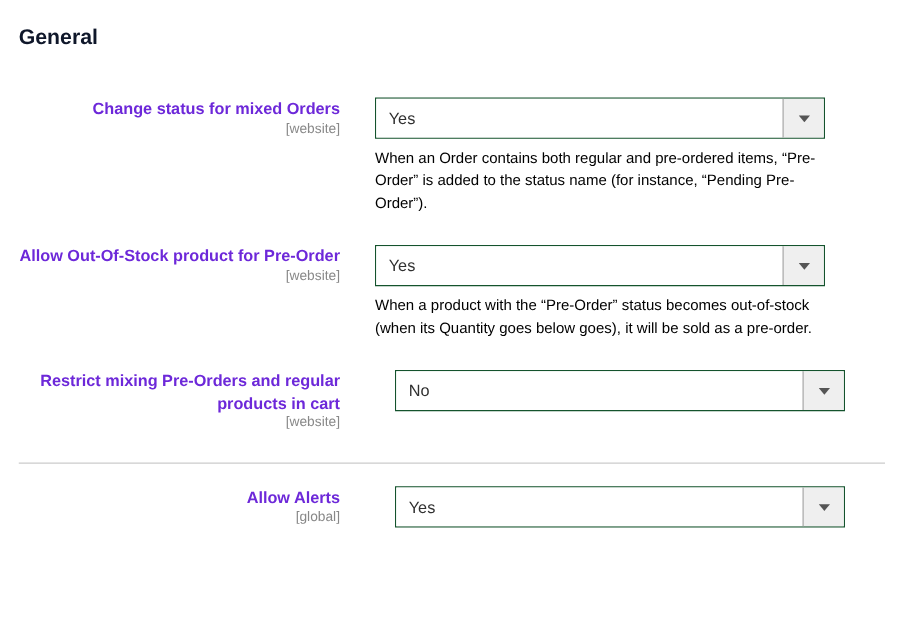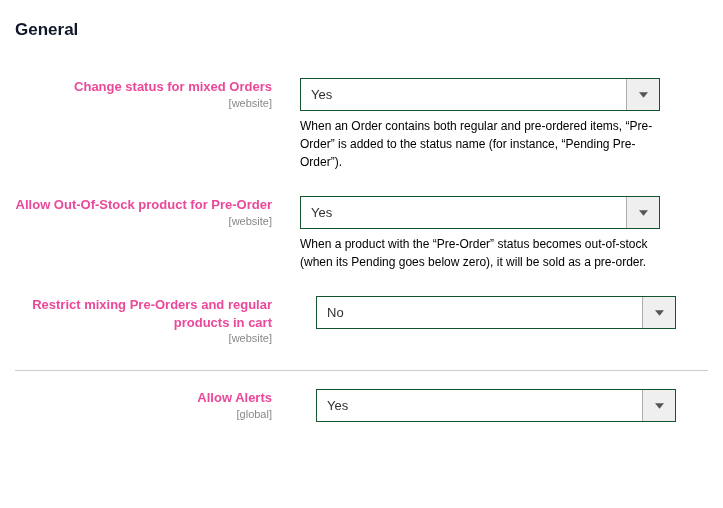--- a/index.html
+++ b/index.html
@@ -37,21 +37,21 @@
     }
     .field-label-col {
       width: 285px;
       text-align: right;
       padding-right: 28px;
       flex-shrink: 0;
     }
     .field-label {
       font-size: 13px;
       font-weight: 600;
-      color: #ec4899;
+      color: #6d28d9;
       line-height: 1.35;
       display: block;
     }
     .field-scope {
       font-size: 11px;
       color: #888;
       display: block;
       margin-top: 1px;
     }
     .field-control-col {
@@ -127,21 +127,21 @@
     </div>
     <div class="field-control-col">
       <div class="select-wrap">
         <div class="select-value">Yes</div>
         <div class="select-arrow">
           <svg viewBox="0 0 10 6">
               <path d="M0 0 L5 6 L10 0 Z"></path>
             </svg>
         </div>
       </div>
-      <div class="field-note">When a product with the “Pre-Order” status becomes out-of-stock (when its Pending goes below zero), it will be sold as a pre-order.</div>
+      <div class="field-note">When a product with the “Pre-Order” status becomes out-of-stock (when its Quantity goes below goes), it will be sold as a pre-order.</div>
     </div>
   </div>
 
   <div class="field-row">
     <div class="field-label-col">
       <span class="field-label">Restrict mixing Pre-Orders and regular products in cart</span>
       <span class="field-scope">[website]</span>
     </div>
     <div class="field-control-col">
       <div class="select-wrap">

